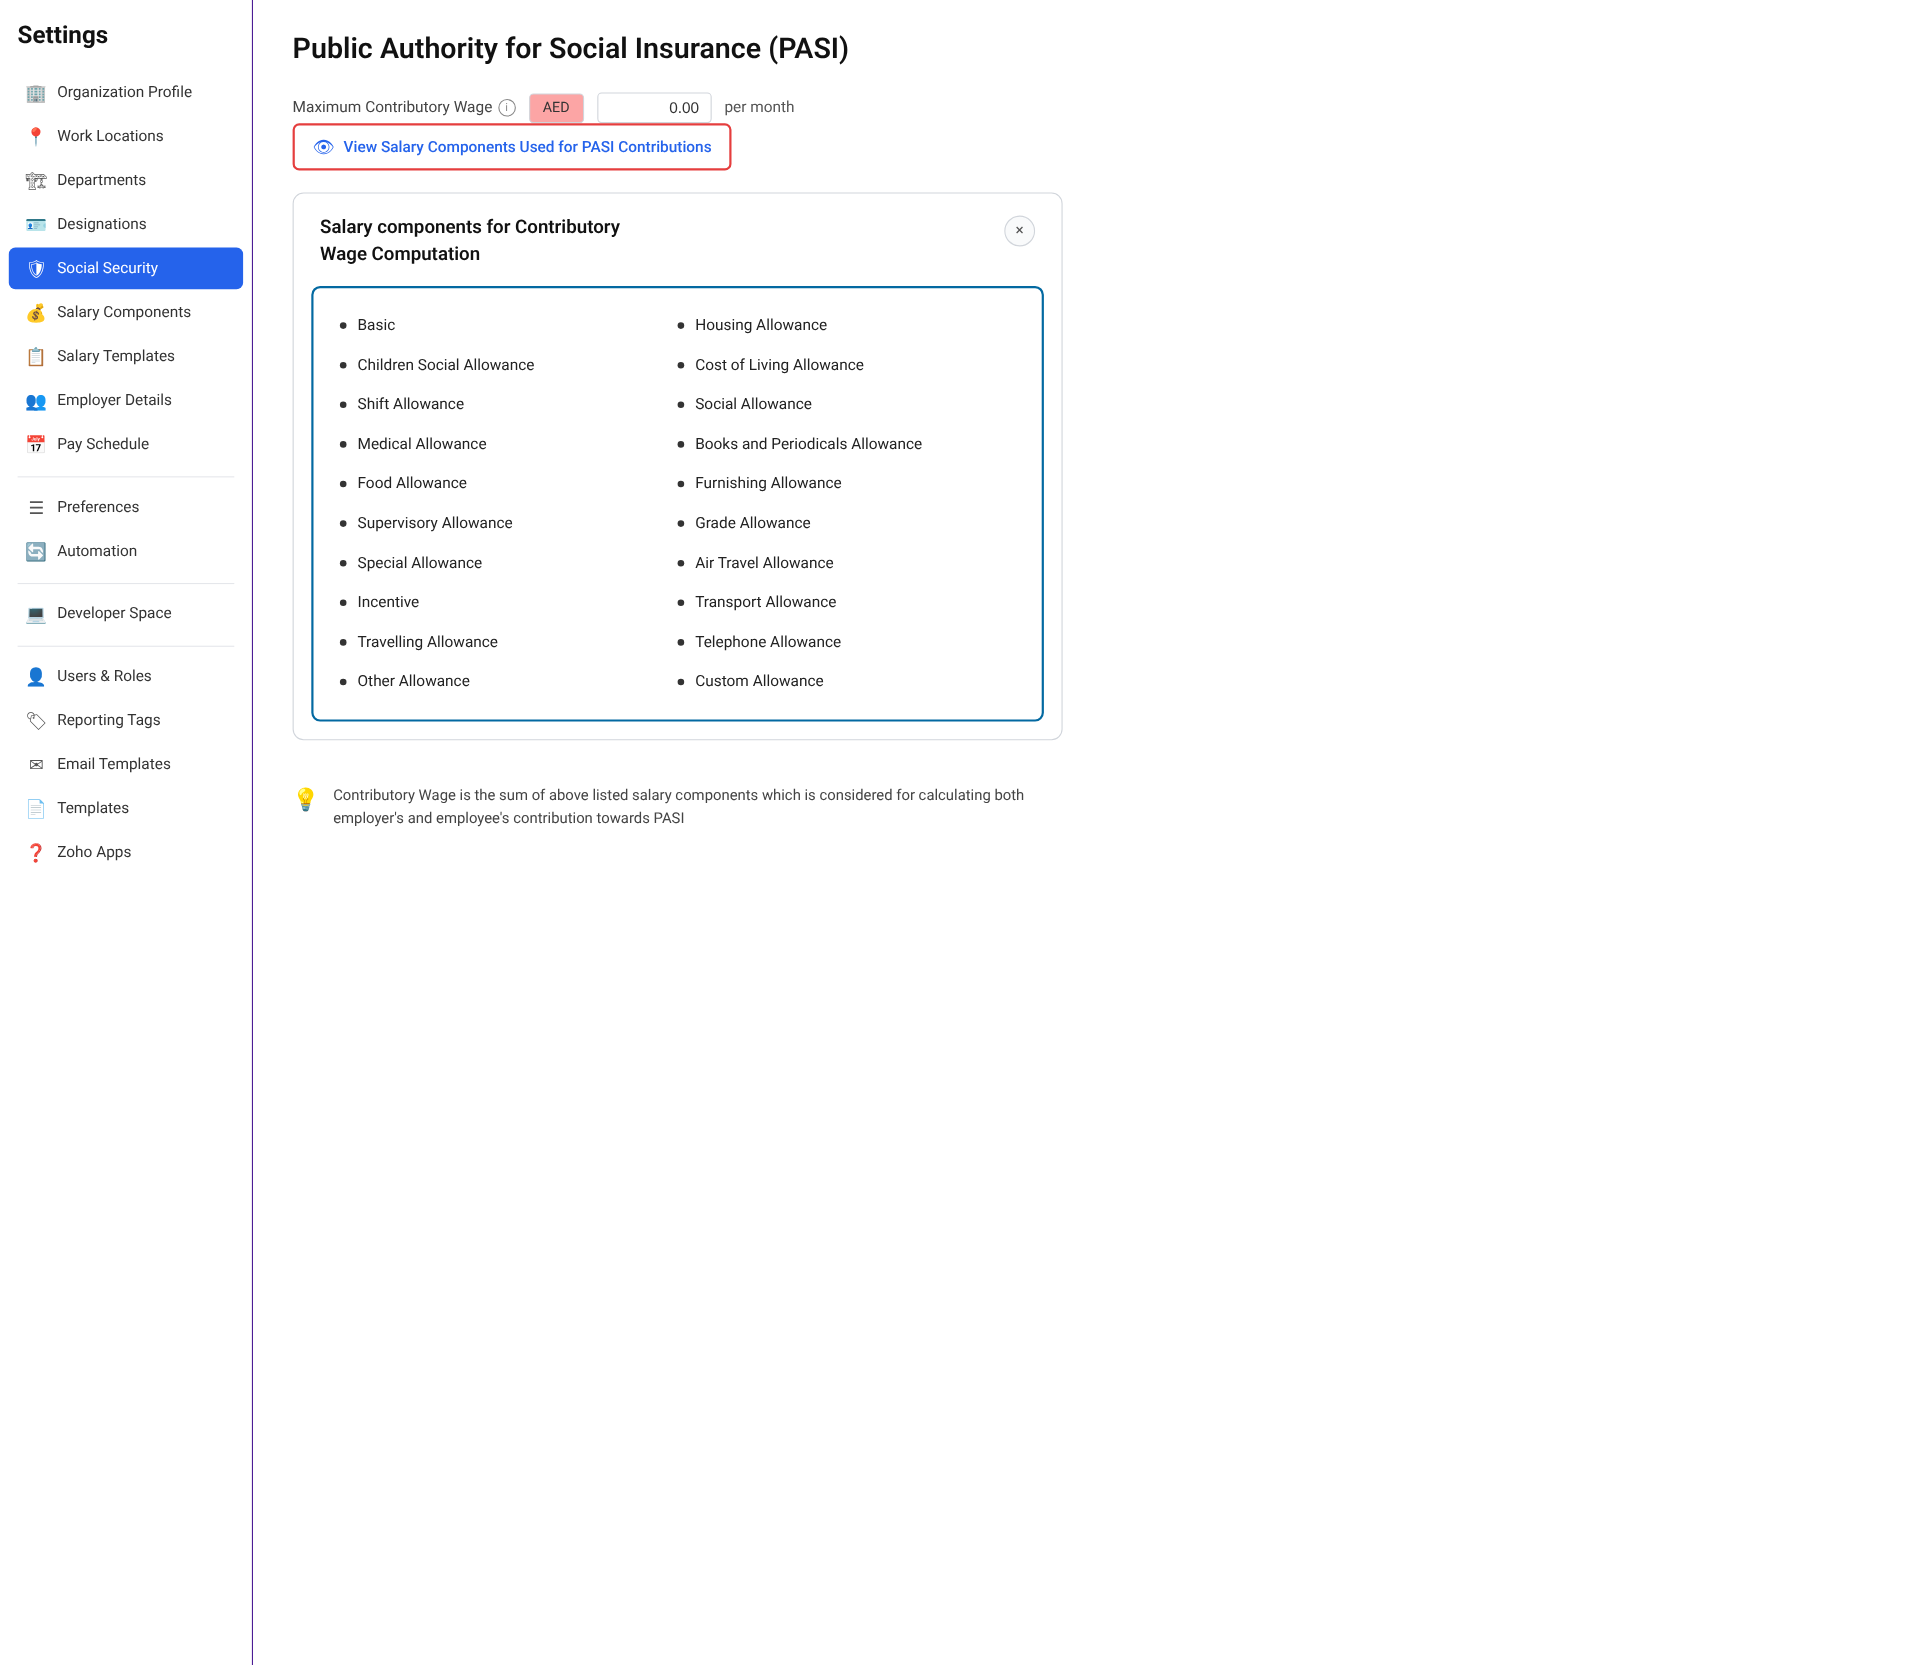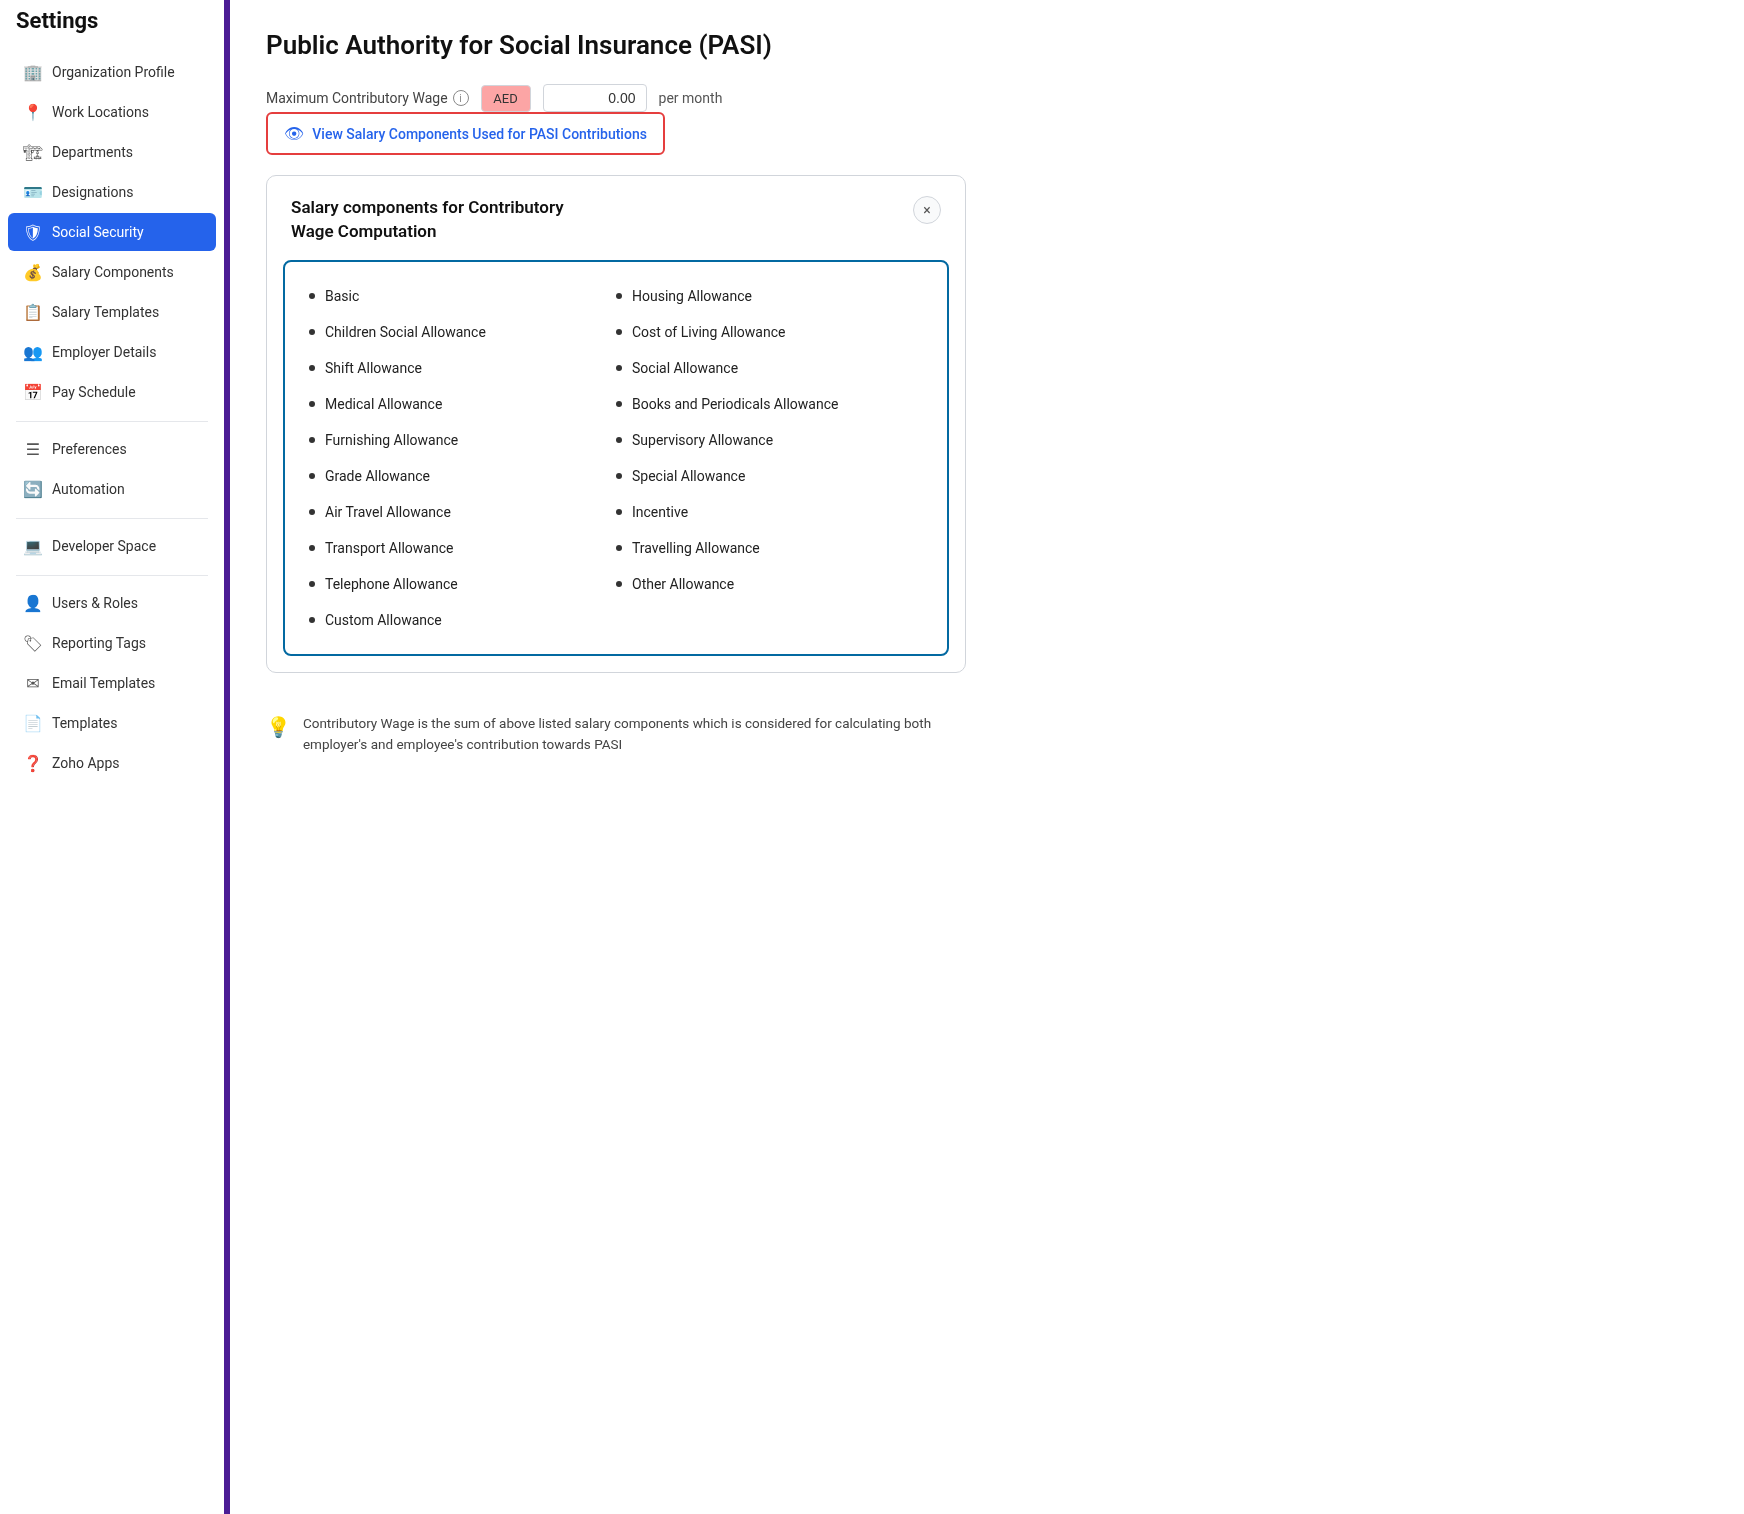--- a/index.html
+++ b/index.html
@@ -3,25 +3,25 @@
   <meta charset="utf-8">
   <style>
     * { box-sizing: border-box; margin: 0; padding: 0; }
     body { font-family: -apple-system, BlinkMacSystemFont, 'Segoe UI', Roboto, sans-serif; background: #f5f5f5; display: flex; height: 100vh; overflow: hidden; }
 
     
     .sidebar {
       width: 230px;
       min-width: 230px;
       background: #fff;
-      border-right: 6px solid #4c1d95;
+      border-right: 1px solid #4c1d95;
       display: flex;
       flex-direction: column;
       overflow-y: auto;
-      padding: 8px 0;
+      padding: 20px 0;
     }
     .sidebar-title {
       font-size: 22px;
       font-weight: 700;
       color: #111;
       padding: 0 16px 20px 16px;
     }
     .sidebar-item {
       display: flex;
       align-items: center;
@@ -371,20 +371,24 @@
           <div class="component-item">
             <span class="bullet"></span>
             <span>Medical Allowance</span>
           </div>
           <div class="component-item">
             <span class="bullet"></span>
             <span>Books and Periodicals Allowance</span>
           </div>
           <div class="component-item">
             <span class="bullet"></span>
+            <span>Food Allowance</span>
+          </div>
+          <div class="component-item">
+            <span class="bullet"></span>
             <span>Furnishing Allowance</span>
           </div>
           <div class="component-item">
             <span class="bullet"></span>
             <span>Supervisory Allowance</span>
           </div>
           <div class="component-item">
             <span class="bullet"></span>
             <span>Grade Allowance</span>
           </div>

